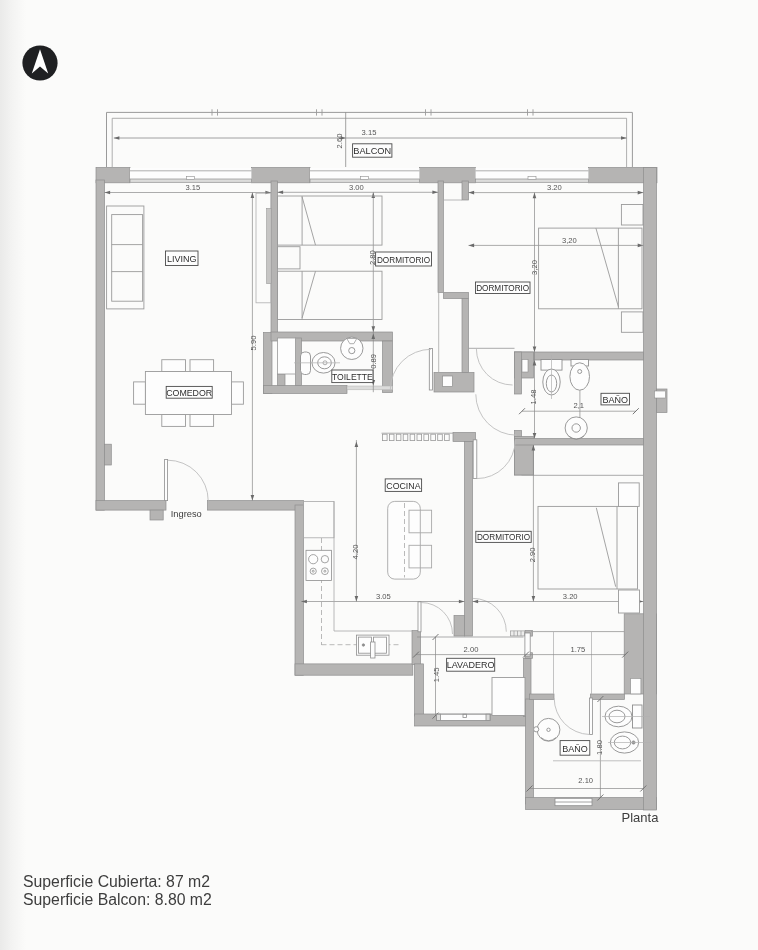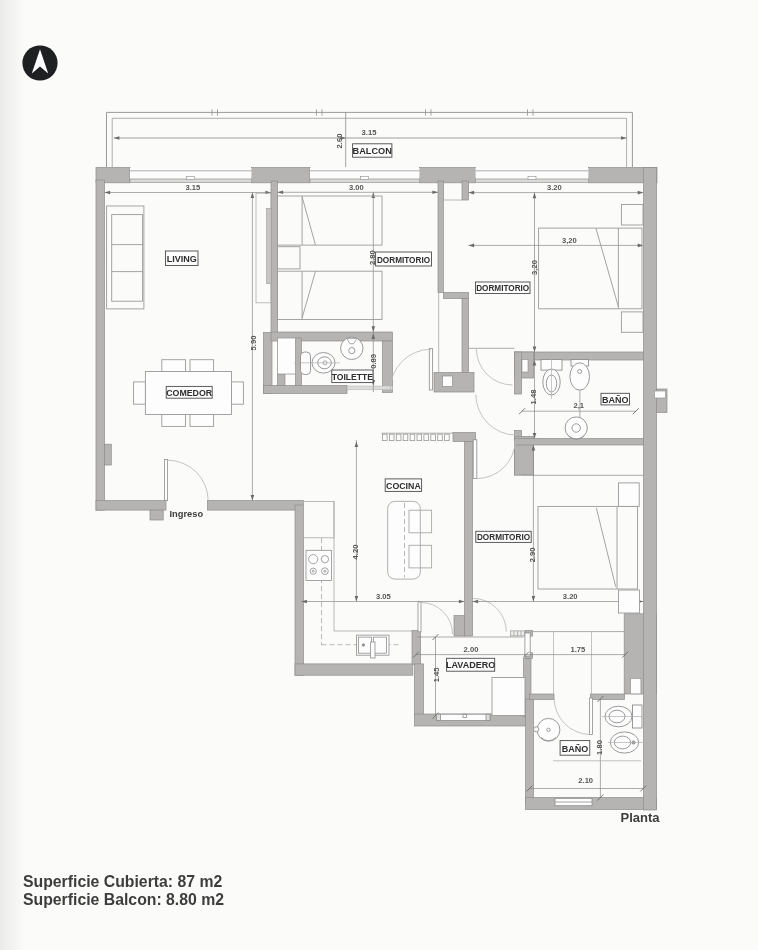--- a/index.html
+++ b/index.html
@@ -1,16 +1,16 @@
 <!DOCTYPE html>
 <html><head>
 <meta charset="utf-8">
 <style>
   html,body{margin:0;padding:0;background:#fbfbfa;}
-  .page{position:relative;width:758px;height:950px;background:#fbfbfa;overflow:hidden;font-weight:bold;}
+  .page{position:relative;width:758px;height:950px;background:#fbfbfa;overflow:hidden;}
   svg{position:absolute;top:0;left:0;filter:blur(0.3px);}
   text{font-family:"Liberation Sans", sans-serif;fill:#3d3d3d;}
   .dim{font-size:7.6px;fill:#555;}
   .lbl{fill:#2e2e2e;}
 </style>
 </head>
 <body>
 <div class="page">
 <svg width="758" height="950" viewBox="0 0 758 950">
 <defs>

